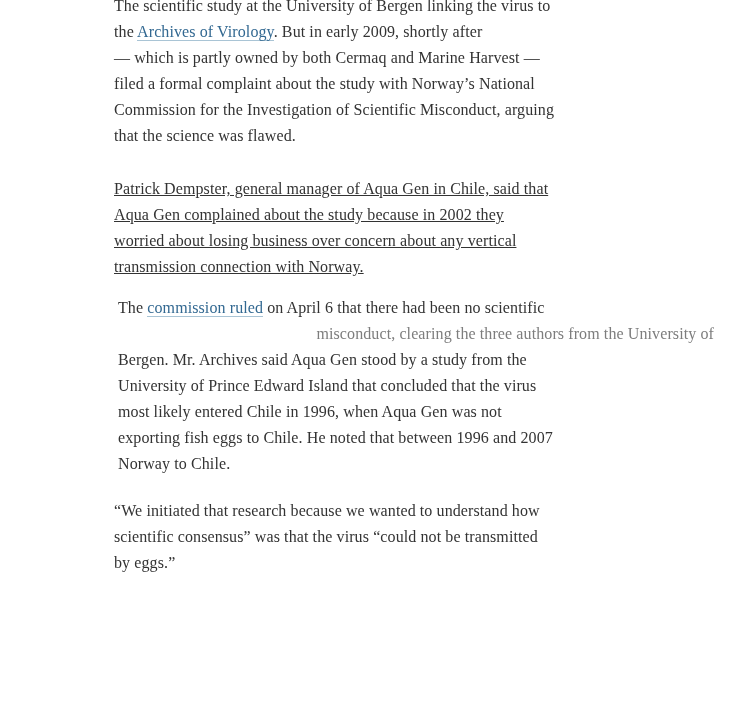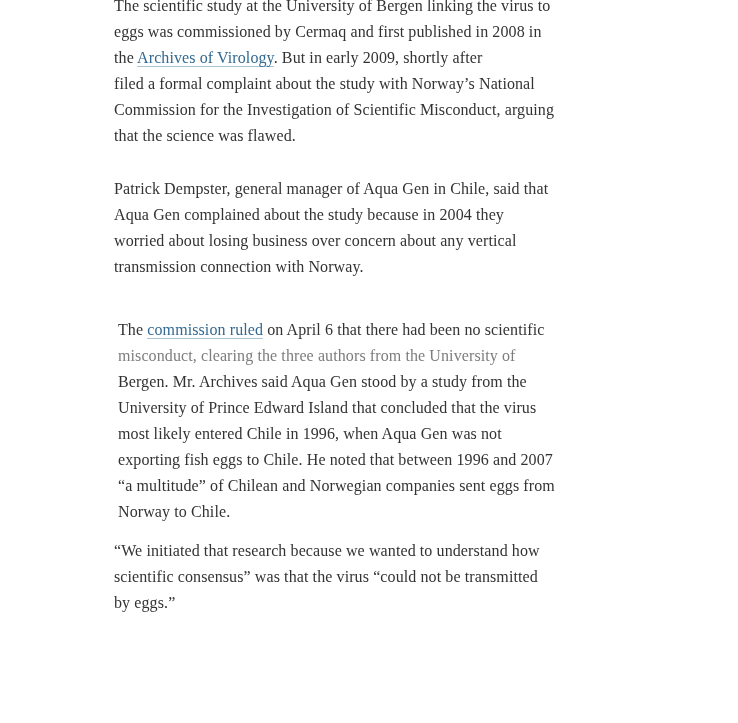--- a/index.html
+++ b/index.html
@@ -22,64 +22,64 @@
   }
   .para {
     font-size: 16px;
     line-height: 26px;
     color: var(--body-color, #333333);
     margin: 0;
     letter-spacing: 0.1px;
   }
   
   .para:nth-child(1) { margin-bottom: 27px; }
-  .para:nth-child(2) { margin-bottom: 37px; }
-  .para:nth-child(3) { margin-bottom: 13px; padding-left: 4px; }
+  .para:nth-child(2) { margin-bottom: 15px; text-decoration: underline; }
+  .para:nth-child(3) { margin-bottom: 21px; padding-left: 4px; }
   .para:nth-child(4) { margin-bottom: 15px; }
 
   .line {
     display: block;
     white-space: nowrap;
   }
   .line.faded {
     color: var(--faded-color, #7d7d7d);
+    text-align: right;
   }
   a.textlink {
     color: var(--link-color, #326891);
     text-decoration: none;
     border-bottom: 1px solid var(--underline-color, #a9c4d5);
     cursor: pointer;
   }
 </style>
 </head>
 <body style="background: rgb(255, 255, 255);">
 
 <main class="article">
     <div class="para">
       <span class="line"><span>The scientific study at the University of Bergen linking the virus to</span></span>
-      <span class="line"><span>eggs was commissioned by Cermaq and first published in 2008 in</span></span>
       <span class="line"><span>the </span><a href="#" class="textlink">Archives of Virology</a><span>. But in early 2009, shortly after</span></span>
+      <span class="line"><span>— which is partly owned by both Cermaq and Marine Harvest —</span></span>
       <span class="line"><span>filed a formal complaint about the study with Norway’s National</span></span>
       <span class="line"><span>Commission for the Investigation of Scientific Misconduct, arguing</span></span>
       <span class="line"><span>that the science was flawed.</span></span>
     </div>
     <div class="para">
       <span class="line"><span>Patrick Dempster, general manager of Aqua Gen in Chile, said that</span></span>
-      <span class="line"><span>Aqua Gen complained about the study because in 2004 they</span></span>
+      <span class="line"><span>Aqua Gen complained about the study because in 2002 they</span></span>
       <span class="line"><span>worried about losing business over concern about any vertical</span></span>
       <span class="line"><span>transmission connection with Norway.</span></span>
     </div>
     <div class="para">
       <span class="line"><span>The </span><a href="#" class="textlink">commission ruled</a><span> on April 6 that there had been no scientific</span></span>
       <span class="line faded"><span>misconduct, clearing the three authors from the University of</span></span>
       <span class="line"><span>Bergen. Mr. Archives said Aqua Gen stood by a study from the</span></span>
       <span class="line"><span>University of Prince Edward Island that concluded that the virus</span></span>
       <span class="line"><span>most likely entered Chile in 1996, when Aqua Gen was not</span></span>
       <span class="line"><span>exporting fish eggs to Chile. He noted that between 1996 and 2007</span></span>
-      <span class="line"><span>“a multitude” of Chilean and Norwegian companies sent eggs from</span></span>
       <span class="line"><span>Norway to Chile.</span></span>
     </div>
     <div class="para">
       <span class="line"><span>“We initiated that research because we wanted to understand how</span></span>
       <span class="line"><span>scientific consensus” was that the virus “could not be transmitted</span></span>
       <span class="line"><span>by eggs.”</span></span>
     </div>
   </main>
 
 </body></html>

